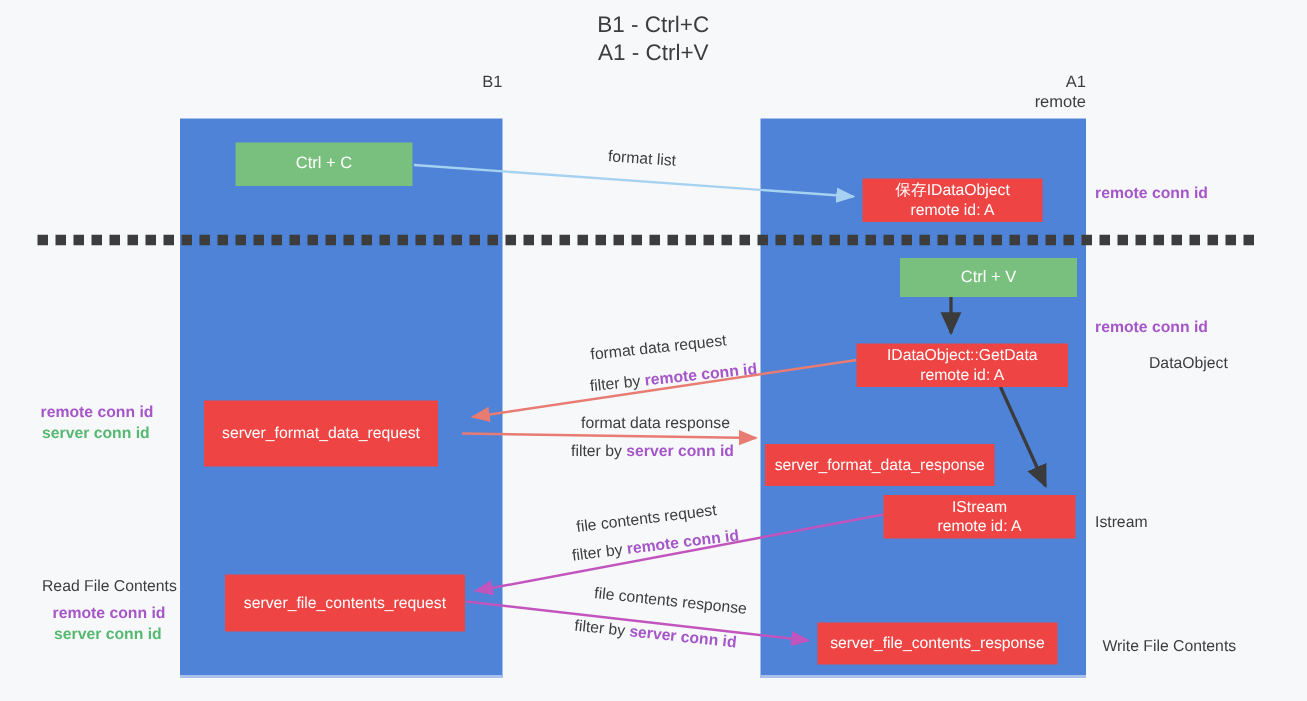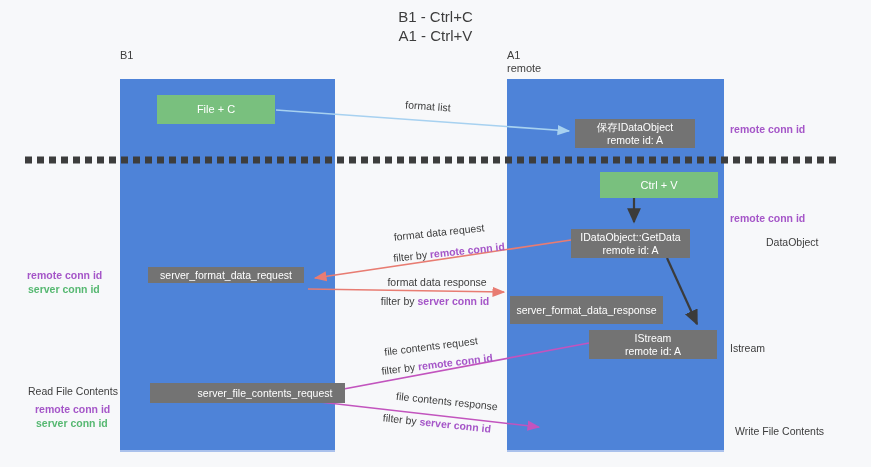--- a/index.html
+++ b/index.html
@@ -1,24 +1,24 @@
 <!DOCTYPE html>
 <html><head>
 <meta charset="utf-8">
 <style>
   html,body{margin:0;padding:0;background:#f7f8fa;font-family:"Liberation Sans",sans-serif;}
   .stage{position:relative;width:871px;height:467px;background:#f7f8fa;overflow:hidden;}
   .abs{position:absolute;}
   .title{left:0;right:0;top:7px;text-align:center;font-size:15px;line-height:19px;color:#3d3d3d;}
   .lane{background:#4e83d8;border-bottom:2px solid #aac1ec;}
-  .lane-header{text-align:left;font-size:11px;line-height:13px;color:#3d3d3d;}
+  .lane-header{text-align:right;font-size:11px;line-height:13px;color:#3d3d3d;}
   .node{display:flex;flex-direction:column;align-items:center;justify-content:center;
         color:#ffffff;font-size:10.5px;line-height:13px;text-align:center;white-space:nowrap;}
   .green{background:#79c07e;}
-  .orange{background:#737373;}
+  .orange{background:#ef4444;}
   .lbl{font-size:10.5px;color:#3d3d3d;white-space:nowrap;}
   .center{transform:translate(-50%,-50%);}
   .purple{color:#a556c8;font-weight:bold;}
   .greentx{color:#56b871;font-weight:bold;}
   svg{position:absolute;left:0;top:0;pointer-events:none;}
   .layer-arrows{z-index:3;}
   .layer-lanes{z-index:1;}
   .z4{z-index:4;}
 </style>
 </head>
@@ -69,54 +69,57 @@
     <line x1="308" y1="289" x2="504" y2="292" stroke="#e87c72" stroke-width="1.6" marker-end="url(#mSalmon)"></line>
 
     <line x1="667" y1="258" x2="697" y2="324" stroke="#3b3b3b" stroke-width="2.2" marker-end="url(#mBlack)"></line>
 
     <line x1="589" y1="343" x2="317" y2="394" stroke="#c254be" stroke-width="1.6" marker-end="url(#mMagenta)"></line>
 
     <line x1="311" y1="401" x2="539" y2="427" stroke="#c254be" stroke-width="1.6" marker-end="url(#mMagenta)"></line>
   </svg>
 
   <div class="abs node green z4" style="left:157px;top:95px;width:118px;height:29px;font-size:11px;">
-    <span>File + C</span>
+    <span>Ctrl + C</span>
   </div>
 
   <div class="abs node orange z4" style="left:575px;top:119px;width:120px;height:29px;">
     <span>保存IDataObject</span>
     <span>remote id: A</span>
   </div>
 
   <div class="abs node green z4" style="left:600px;top:172px;width:118px;height:26px;font-size:11px;">
     <span>Ctrl + V</span>
   </div>
 
-  <div class="abs node orange z4" style="left:571px;top:229px;width:119px;height:29px;">
+  <div class="abs node orange z4" style="left:571px;top:229px;width:141px;height:29px;">
     <span>IDataObject::GetData</span>
     <span>remote id: A</span>
   </div>
 
-  <div class="abs node orange z4" style="left:148px;top:267px;width:156px;height:16px;">
+  <div class="abs node orange z4" style="left:136px;top:267px;width:156px;height:44px;">
     <span>server_format_data_request</span>
   </div>
 
   <div class="abs node orange z4" style="left:510px;top:296px;width:153px;height:28px;">
     <span>server_format_data_response</span>
   </div>
 
   <div class="abs node orange z4" style="left:589px;top:330px;width:128px;height:29px;">
     <span>IStream</span>
     <span>remote id: A</span>
   </div>
 
-  <div class="abs node orange z4" style="left:150px;top:383px;width:160px;height:20px;padding-left:35px;">
+  <div class="abs node orange z4" style="left:150px;top:383px;width:160px;height:38px;">
     <span>server_file_contents_request</span>
   </div>
 
+  <div class="abs node orange z4" style="left:545px;top:415px;width:160px;height:28px;">
+    <span>server_file_contents_response</span>
+  </div>
 
   <div class="abs lbl center z4" style="left:428px;top:106px;transform:translate(-50%,-50%) rotate(4deg);">format list</div>
 
   <div class="abs lbl center z4" style="left:439px;top:232px;transform:translate(-50%,-50%) rotate(-6deg);">format data request</div>
   <div class="abs lbl center z4" style="left:449px;top:252px;transform:translate(-50%,-50%) rotate(-6deg);">
     <span>filter by </span><span class="purple">remote conn id</span>
   </div>
 
   <div class="abs lbl center z4" style="left:437px;top:282px;">format data response</div>
   <div class="abs lbl center z4" style="left:435px;top:301px;">

